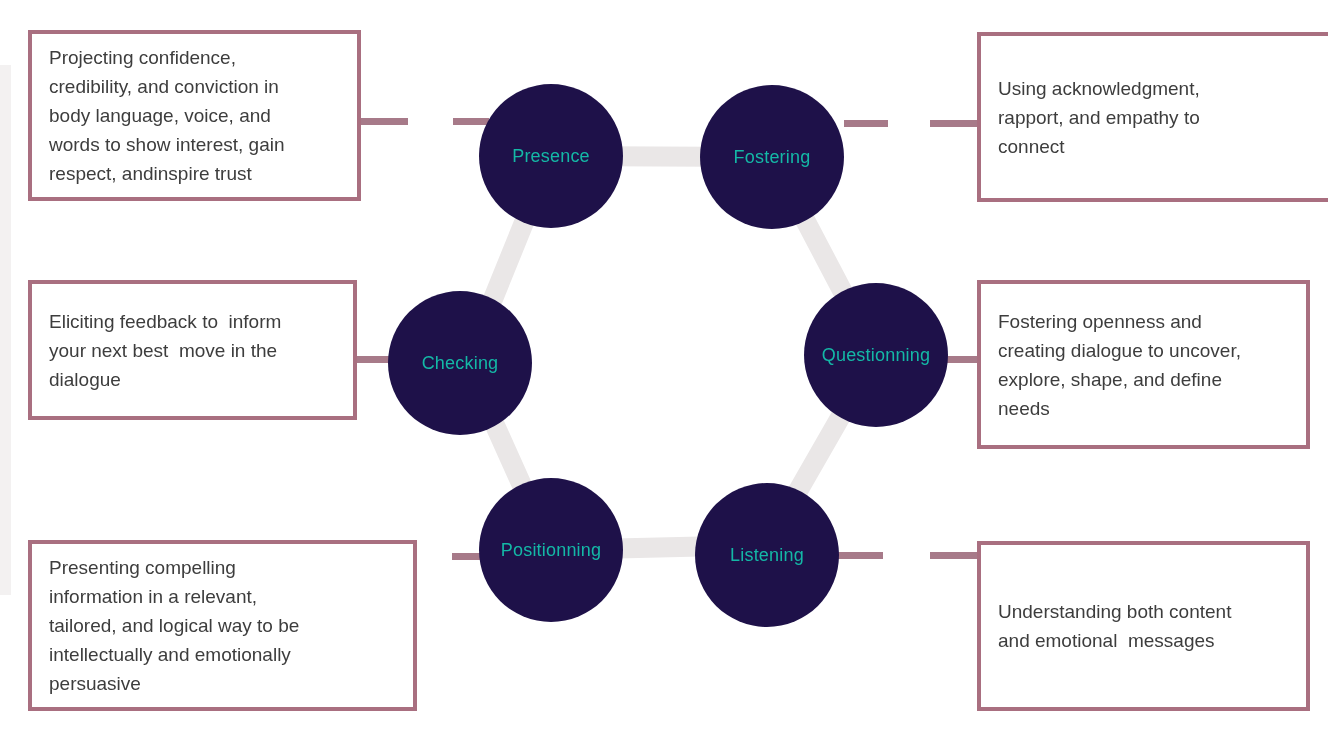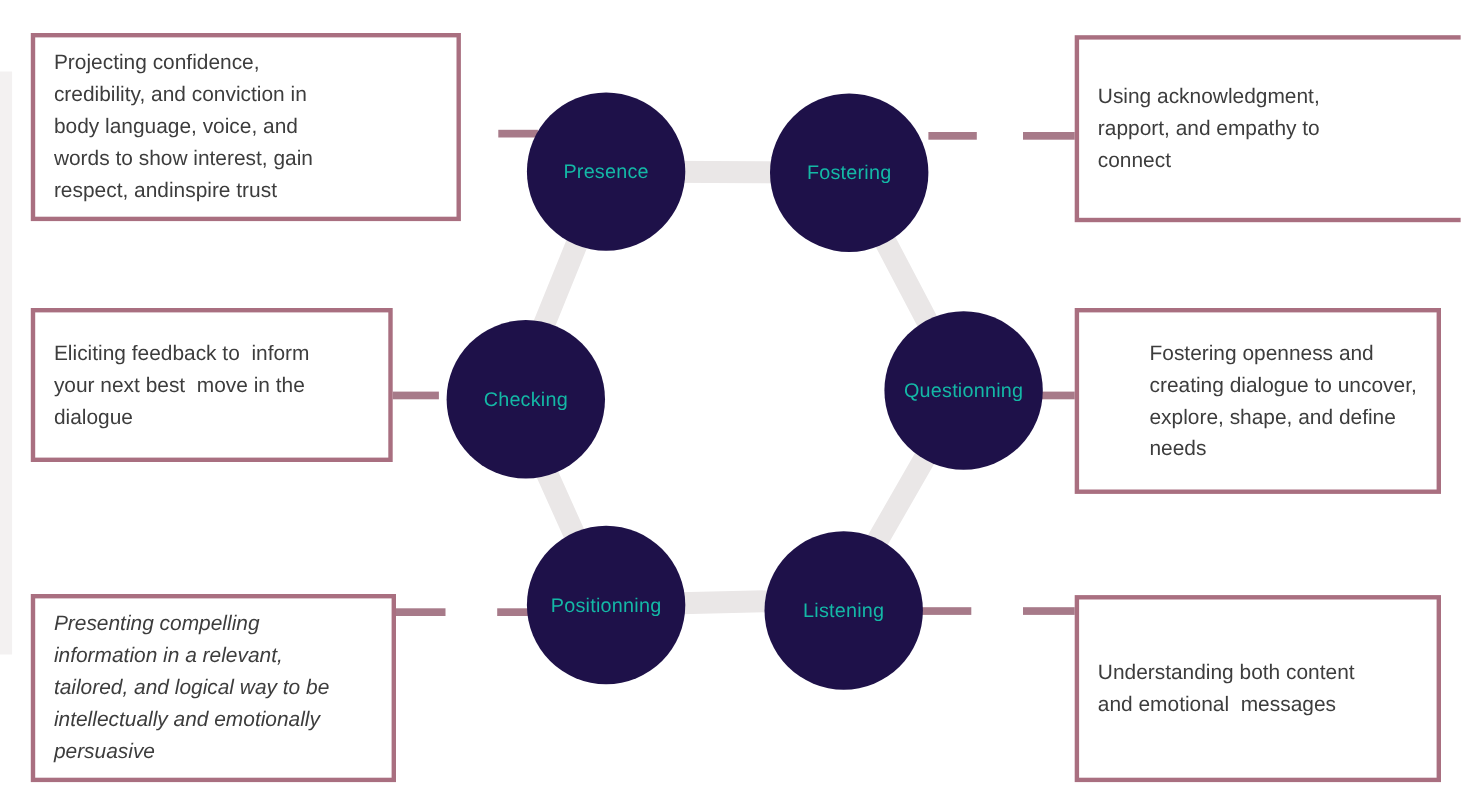--- a/index.html
+++ b/index.html
@@ -77,59 +77,59 @@
 
   <div class="link" style="left:836px; top:552px; width:47px;"></div>
   <div class="link" style="left:930px; top:552px; width:48px;"></div>
 
   <div class="node" style="left:479px; top:84px;">
     <span>Presence</span>
   </div>
   <div class="node" style="left:700px; top:85px;">
     <span>Fostering</span>
   </div>
-  <div class="node" style="left:406px; top:291px;">
+  <div class="node" style="left:388px; top:291px;">
     <span>Checking</span>
   </div>
   <div class="node" style="left:804px; top:283px;">
     <span>Questionning</span>
   </div>
   <div class="node" style="left:479px; top:478px;">
     <span>Positionning</span>
   </div>
   <div class="node" style="left:695px; top:483px;">
     <span>Listening</span>
   </div>
 
-  <div class="desc-box" style="left:28px; top:30px; width:391px; height:171px;">
+  <div class="desc-box" style="left:28px; top:30px; width:333px; height:171px;">
     <p class="desc-text">Projecting confidence,
 credibility, and conviction in
 body language, voice, and
 words to show interest, gain
 respect, andinspire trust</p>
   </div>
   <div class="desc-box" style="left:28px; top:280px; width:329px; height:140px;">
     <p class="desc-text">Eliciting feedback to  inform
 your next best  move in the
 dialogue</p>
   </div>
-  <div class="desc-box" style="left:28px; top:540px; width:332px; height:171px;font-style:italic;">
+  <div class="desc-box" style="left:28px; top:540px; width:389px; height:171px;">
     <p class="desc-text">Presenting compelling
 information in a relevant,
 tailored, and logical way to be
 intellectually and emotionally
 persuasive</p>
   </div>
 
   <div class="desc-box" style="left:977px; top:32px; width:384px; height:170px;">
     <p class="desc-text">Using acknowledgment,
 rapport, and empathy to
 connect</p>
   </div>
-  <div class="desc-box" style="left:977px; top:280px; width:333px; height:169px;padding-left:47px;">
+  <div class="desc-box" style="left:977px; top:280px; width:333px; height:169px;">
     <p class="desc-text">Fostering openness and
 creating dialogue to uncover,
 explore, shape, and define
 needs</p>
   </div>
   <div class="desc-box" style="left:977px; top:541px; width:333px; height:170px;">
     <p class="desc-text">Understanding both content
 and emotional  messages</p>
   </div>
 

